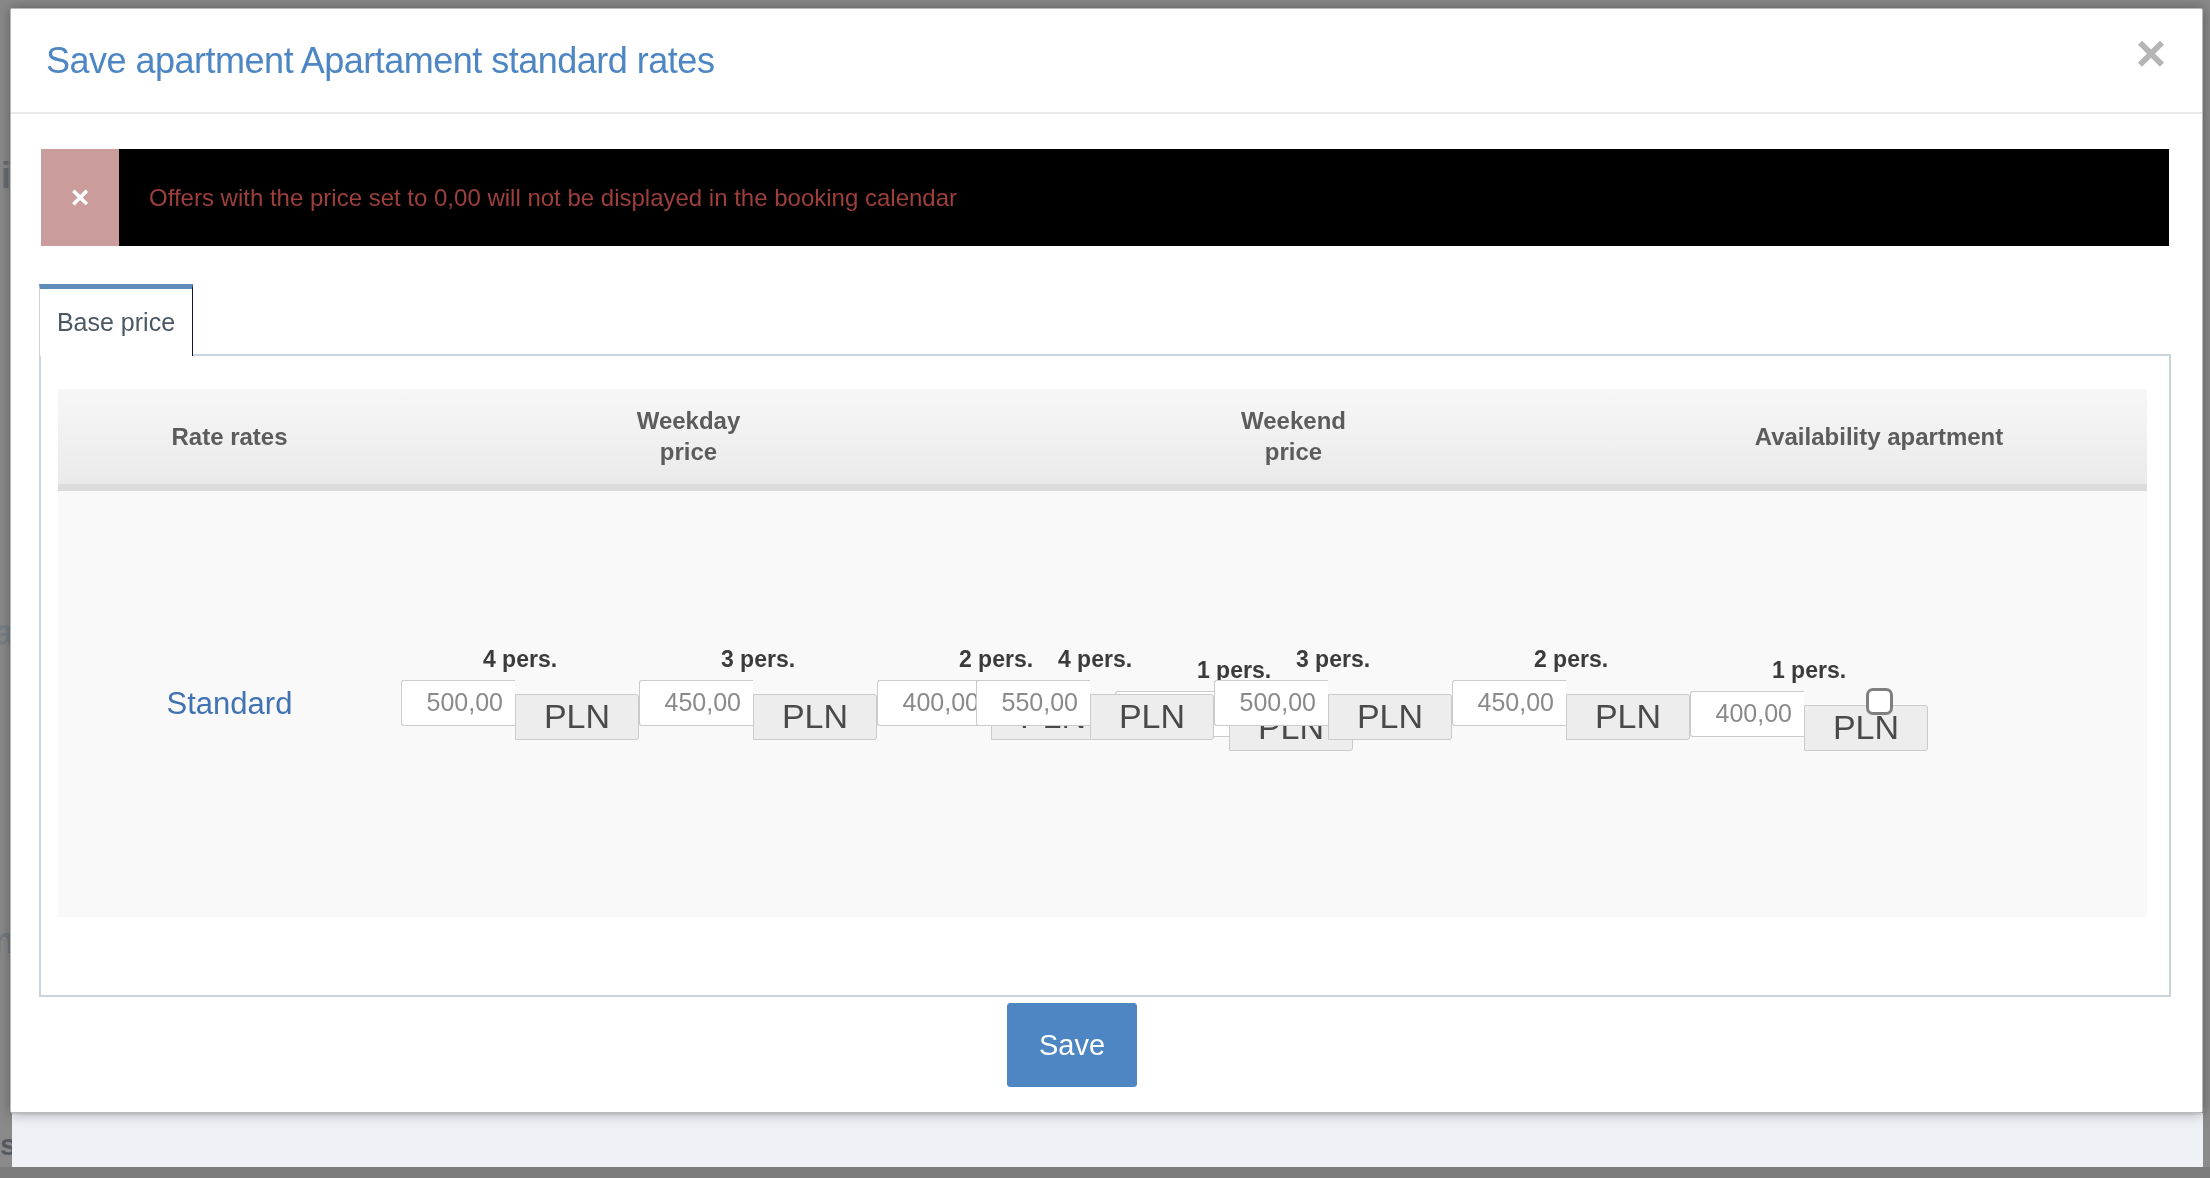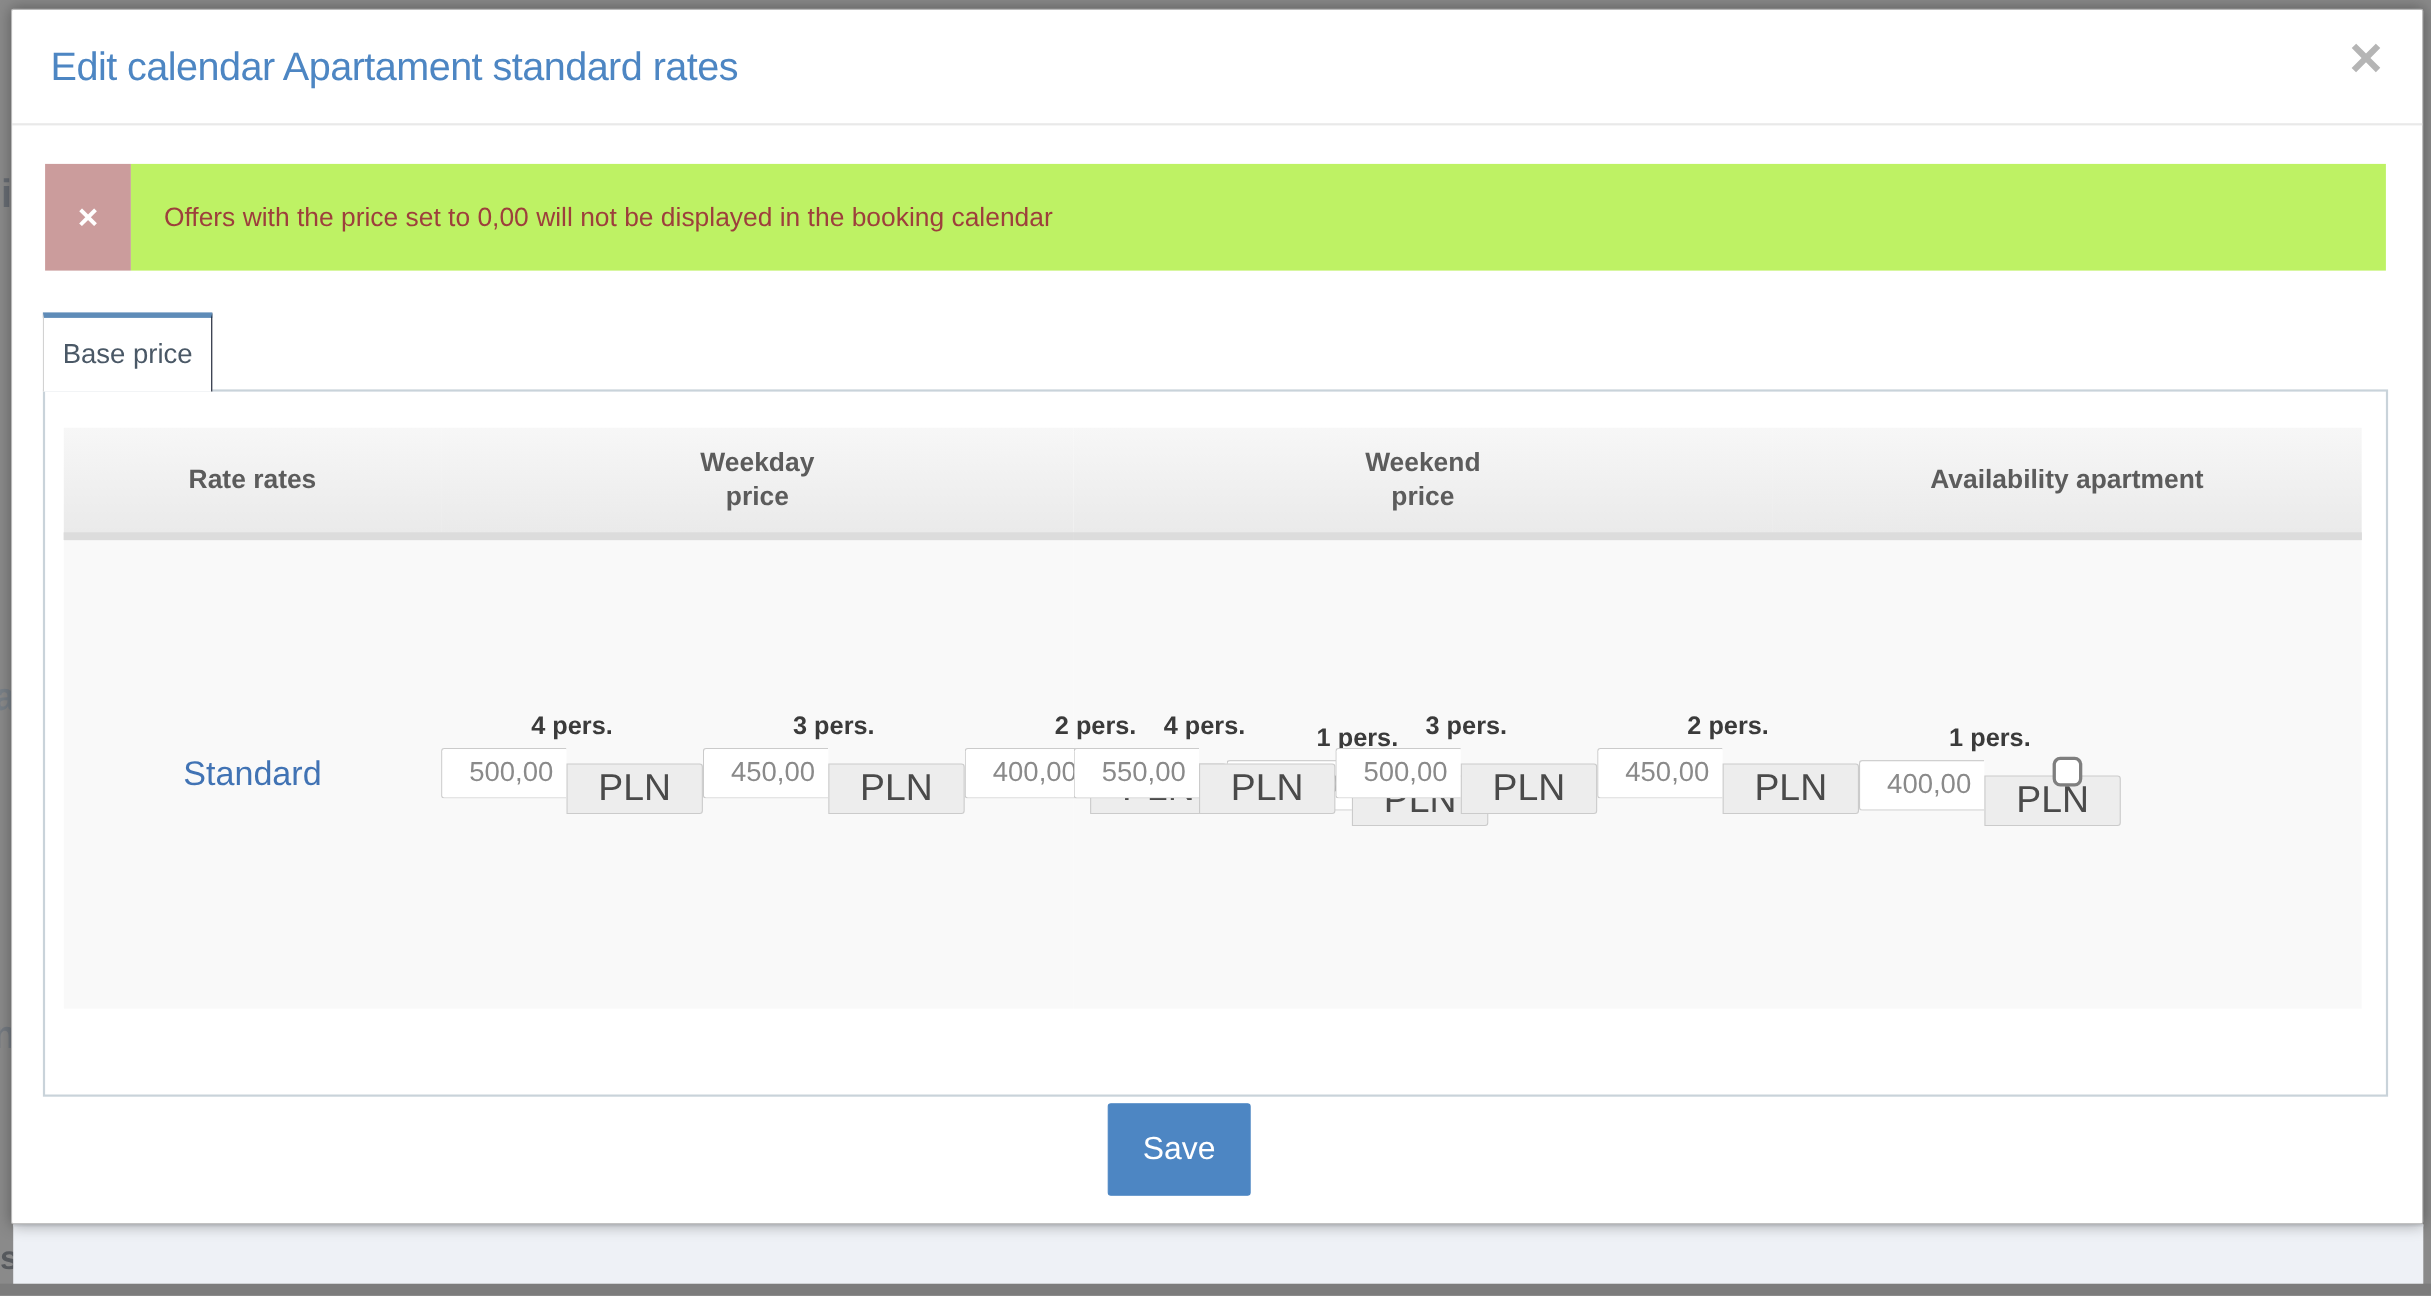--- a/index.html
+++ b/index.html
@@ -38,21 +38,21 @@
   }
 
   
   .alert { display:flex; margin:35px 33px 0 30px; height:97px; }
   .alert-icon-block {
     width:78px; background:#cb9c9c; color:#ffffff;
     display:flex; align-items:center; justify-content:center;
     font-size:32px; font-weight:bold; cursor:pointer; border:none; flex:none;
   }
   .alert-body {
-    flex:1; background:#bef264; display:flex; align-items:center;
+    flex:1; background:#000000; display:flex; align-items:center;
     padding-left:30px; color:#9d3f3c; font-size:24px;
   }
 
   
   .tab-strip { display:flex; margin:38px 0 0 28px; position:relative; z-index:2; }
   .tab {
     width:154px; height:72px; margin-bottom:-2px;
     background:#fff; cursor:pointer;
     border-top:5px solid #5f8cb8; border-left:1px solid #d2d2d2; border-right:1px solid #0f172a;
     display:flex; align-items:center; justify-content:center;
@@ -112,21 +112,21 @@
 <span class="backdrop-frag frag-i">i</span>
 <span class="backdrop-frag frag-a">a</span>
 <span class="backdrop-frag frag-n">n</span>
 <span class="backdrop-frag frag-sk">sk</span>
 <div class="backdrop-bottom"></div>
 <div class="page-band"></div>
 
 <div class="modal">
 
   <div class="modal-header">
-    <h1 class="modal-title">Edit calendar Apartament standard rates</h1>
+    <h1 class="modal-title">Save apartment Apartament standard rates</h1>
     <button class="modal-close">×</button>
   </div>
 
   <div class="alert">
     <button class="alert-icon-block">×</button>
     <div class="alert-body">Offers with the price set to 0,00 will not be displayed in the booking calendar</div>
   </div>
 
   <div class="tab-strip">
     <div class="tab">Base price</div>

